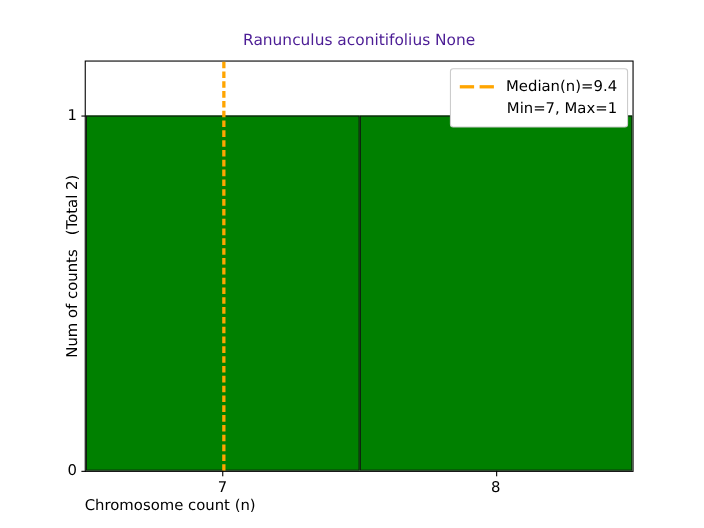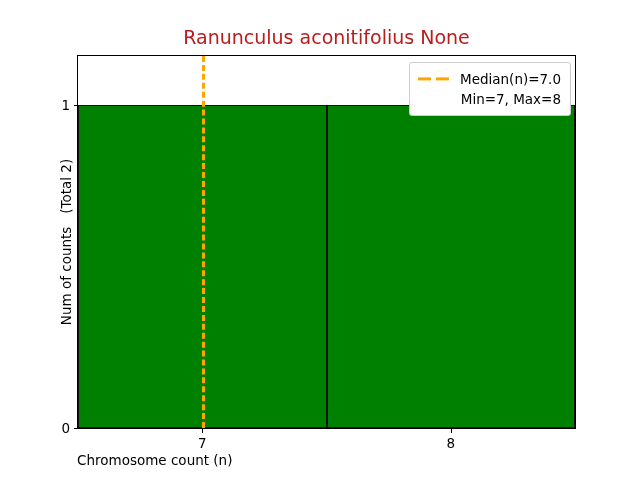--- a/index.html
+++ b/index.html
@@ -22,23 +22,23 @@
     background: #ffffff;
   }
 
   
   #chart-title {
     position: absolute;
     left: 77px;
     top: 28px;
     width: 499px;
     text-align: center;
-    font-size: 19px;
+    font-size: 14px;
     line-height: 18px;
-    color: #b91c1c;
+    color: #4c1d95;
     white-space: nowrap;
   }
 
   
   #axes {
     position: absolute;
     left: 77px;
     top: 55px;
     width: 499px;
     height: 374px;
@@ -198,24 +198,24 @@
         <div class="bar" style="left: 248.5px; width: 248.5px; height: 86.9565%; background: rgb(0, 128, 0); border-color: rgb(17, 17, 17);"></div>
         <div id="median-line" style="left: 124.25px; border-left-color: rgb(255, 165, 0);"></div>
       </div>
 
     <div id="legend">
       <div class="legend-row">
         <span class="legend-swatch">
           <span class="dash d1"></span>
             <span class="dash d2"></span>
         </span>
-        <span class="legend-text">Median(n)=7.0</span>
+        <span class="legend-text">Median(n)=9.4</span>
       </div>
       <div class="legend-row second">
-        <span class="legend-text">Min=7, Max=8</span>
+        <span class="legend-text">Min=7, Max=1</span>
       </div>
     </div>
 
   <div class="ytick-mark" style="top: 100%;"></div>
       <div class="ytick-label" style="top: 100%;">0</div>
       <div class="ytick-mark" style="top: 13.0435%;"></div>
       <div class="ytick-label" style="top: 13.0435%;">1</div>
       <div class="xtick-mark" style="left: 124.25px;"></div>
       <div class="xtick-label" style="left: 124.25px;">7</div>
       <div class="xtick-mark" style="left: 372.75px;"></div>

